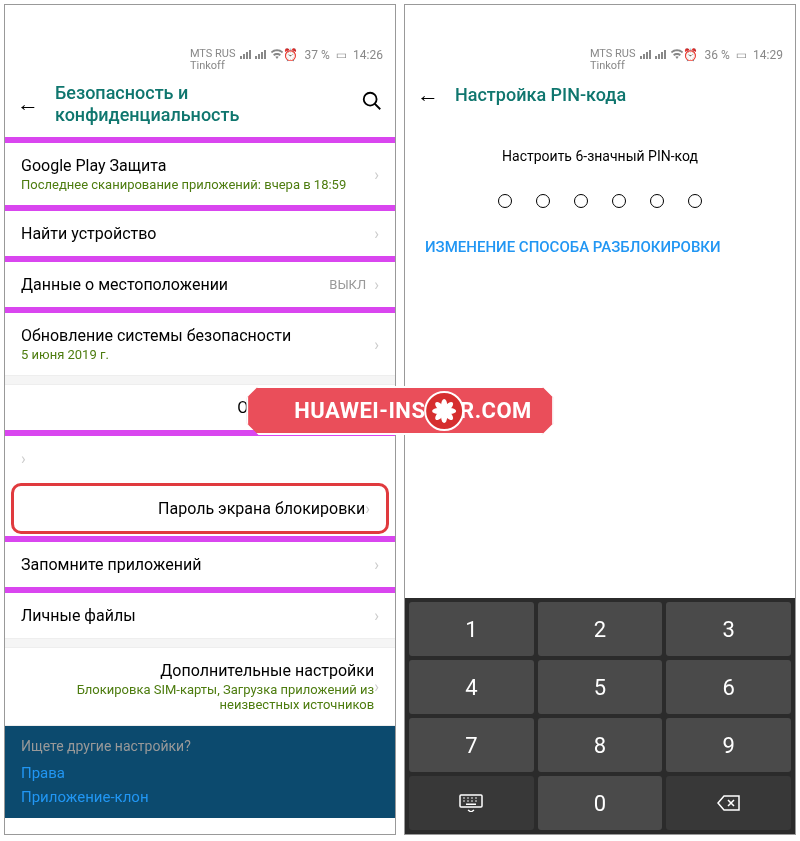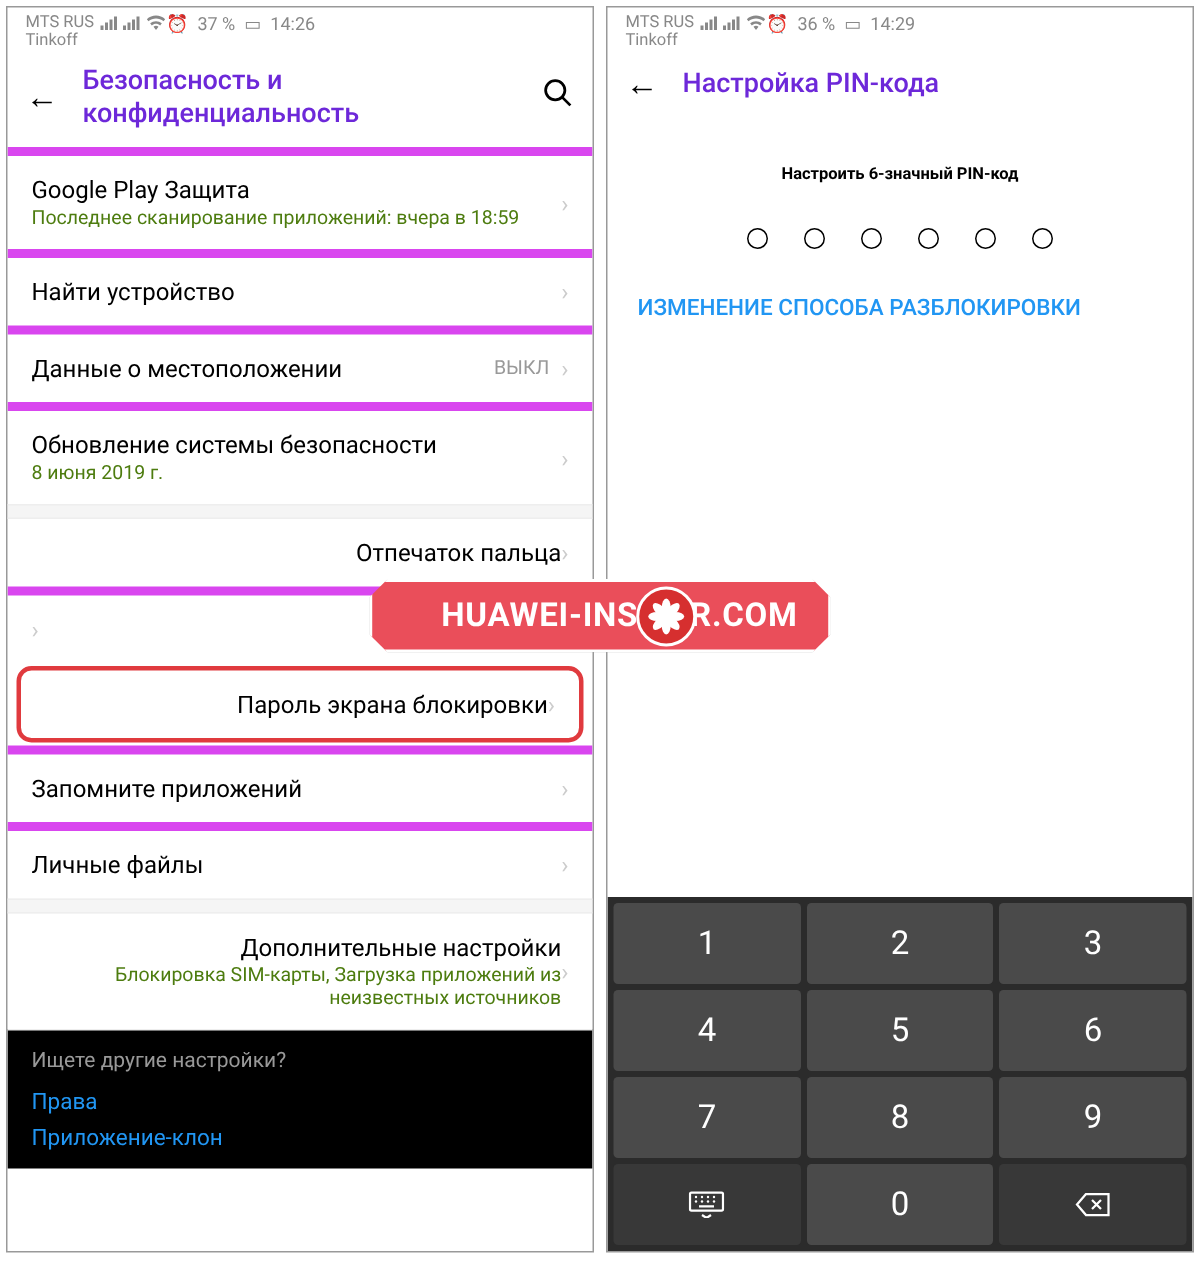--- a/index.html
+++ b/index.html
@@ -1,49 +1,49 @@
 <!DOCTYPE html>
 <html><head>
 <meta charset="utf-8">
 <style>
 * { margin: 0; padding: 0; box-sizing: border-box; font-family: -apple-system, BlinkMacSystemFont, "Segoe UI", Roboto, Arial, sans-serif; }
 body { background: #fff; width: 800px; height: 841px; position: relative; }
 .container { display: flex; gap: 8px; padding: 4px; }
 .phone { flex: 1; border: 1px solid #999; background: #fff; height: 831px; display: flex; flex-direction: column; overflow: hidden; position: relative; }
-.statusbar { display: flex; justify-content: flex-start; align-items: flex-start; padding: 4px 12px 2px; font-size: 11px; color: #888; }
+.statusbar { display: flex; justify-content: flex-end; align-items: flex-start; padding: 4px 12px 2px; font-size: 11px; color: #888; margin-top: 39px; }
 .statusbar-left { display: flex; flex-direction: column; line-height: 1.1; }
 .statusbar-left .line1 { display: flex; align-items: center; gap: 4px; }
 .statusbar-right { display: flex; align-items: center; gap: 6px; font-size: 12px; }
 .signal-bars { display: inline-flex; align-items: flex-end; gap: 1px; }
 .signal-bars span { width: 2px; background: #888; }
 .signal-bars span:nth-child(1){height:3px}
 .signal-bars span:nth-child(2){height:5px}
 .signal-bars span:nth-child(3){height:7px}
 .signal-bars span:nth-child(4){height:9px}
 .wifi-icon { width: 14px; height: 10px; }
 .header { display: flex; align-items: center; padding: 8px 12px 12px; gap: 16px; }
 .back-arrow { font-size: 22px; color: #000; cursor: pointer; }
-.header-title { flex: 1; font-size: 18px; font-weight: 500; color: #6d28d9; line-height: 1.2; }
+.header-title { flex: 1; font-size: 18px; font-weight: 500; color: #0f766e; line-height: 1.2; }
 .search-icon { font-size: 20px; }
 .list { flex: 1; }
 .list-item { display: flex; align-items: center; padding: 13px 16px; border-top: 6px solid #d946ef; position: relative; cursor: pointer; }
 .list-item.no-border { border-top: none; text-align: right; }
 .item-content { flex: 1; }
 .item-title { font-size: 16px; color: #000; }
 .item-sub { font-size: 13px; color: #4d7c0f; margin-top: 2px; }
 .item-status { font-size: 13px; color: #999; margin-right: 8px; }
 .chevron { color: #ccc; font-size: 16px; }
 .section-gap { height: 10px; background: #f5f5f5; border-top: 1px solid #eee; border-bottom: 1px solid #eee; }
 .highlight-box { border: 3px solid #e03a3e; border-radius: 10px; margin: 2px 6px; }
-.footer-search { background: #000000; padding: 12px 16px; border-top: 1px solid #eee; }
+.footer-search { background: #0c4a6e; padding: 12px 16px; border-top: 1px solid #eee; }
 .footer-prompt { color: #999; font-size: 14px; margin-bottom: 10px; }
 .footer-link { color: #2196f3; font-size: 15px; margin-top: 6px; }
 
 
-.pin-title { text-align: center; font-size: 11px; color: #000; font-weight: 700; padding: 28px 0 30px; }
+.pin-title { text-align: center; font-size: 14px; color: #000; font-weight: 400; padding: 28px 0 30px; }
 .pin-dots { display: flex; justify-content: center; gap: 24px; padding-bottom: 30px; }
 .pin-dot { width: 14px; height: 14px; border: 1.5px solid #000; border-radius: 50%; }
 .pin-warning { color: #d84848; font-size: 14px; padding: 4px 20px 22px; line-height: 1.4; }
 .pin-change { color: #2196f3; font-size: 15px; font-weight: 500; padding: 0 20px; cursor: pointer; }
 .keypad { margin-top: auto; background: #2b2b2b; padding: 4px; }
 .key-row { display: flex; gap: 4px; margin-bottom: 4px; }
 .key-row:last-child { margin-bottom: 0; }
 .key { flex: 1; background: #4a4a4a; color: #fff; font-size: 22px; height: 54px; display: flex; align-items: center; justify-content: center; border-radius: 3px; cursor: pointer; }
 .key.dark { background: #383838; }
 
@@ -116,21 +116,21 @@
       <div class="list-item">
         <div class="item-content">
             <div class="item-title">Данные о местоположении</div>
           </div>
         <span class="item-status">ВЫКЛ</span>
         <span class="chevron">›</span>
       </div>
       <div class="list-item">
         <div class="item-content">
             <div class="item-title">Обновление системы безопасности</div>
-            <div class="item-sub">8 июня 2019 г.</div>
+            <div class="item-sub">5 июня 2019 г.</div>
           </div>
         <span class="chevron">›</span>
       </div>
       <div class="section-gap"></div>
       <div class="list-item no-border">
         <div class="item-content">
             <div class="item-title">Отпечаток пальца</div>
           </div>
         <span class="chevron">›</span>
       </div>

